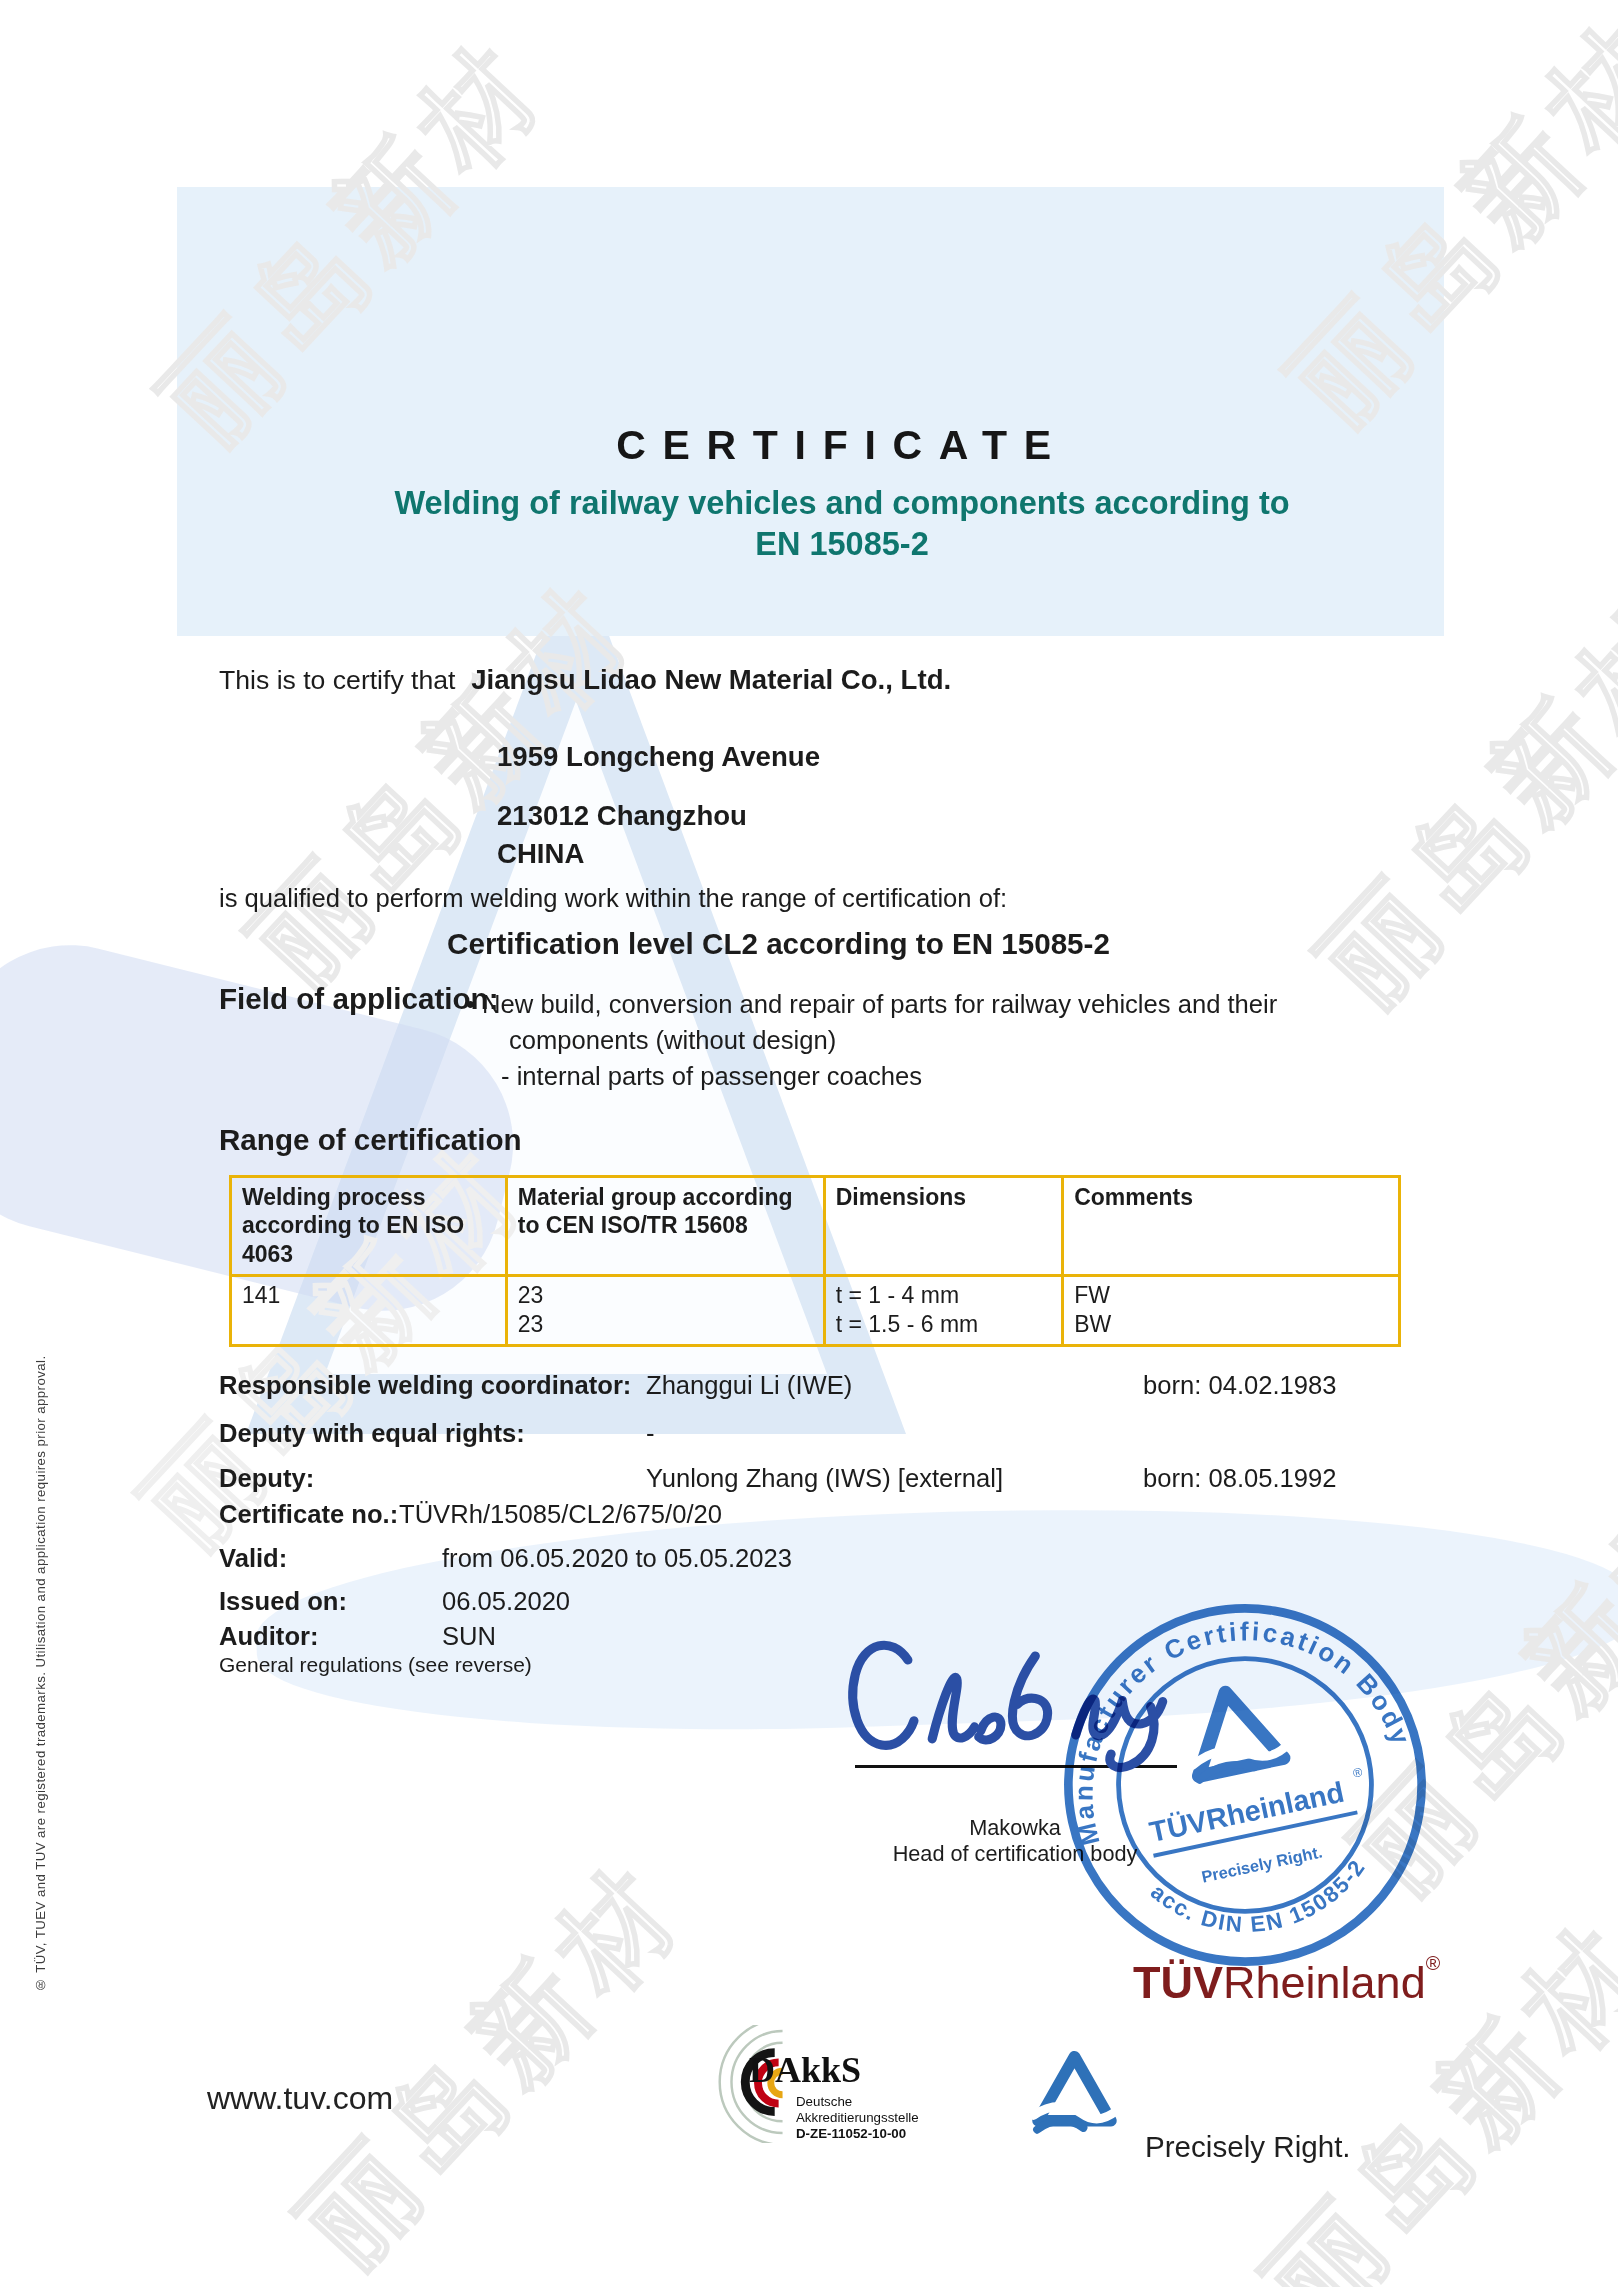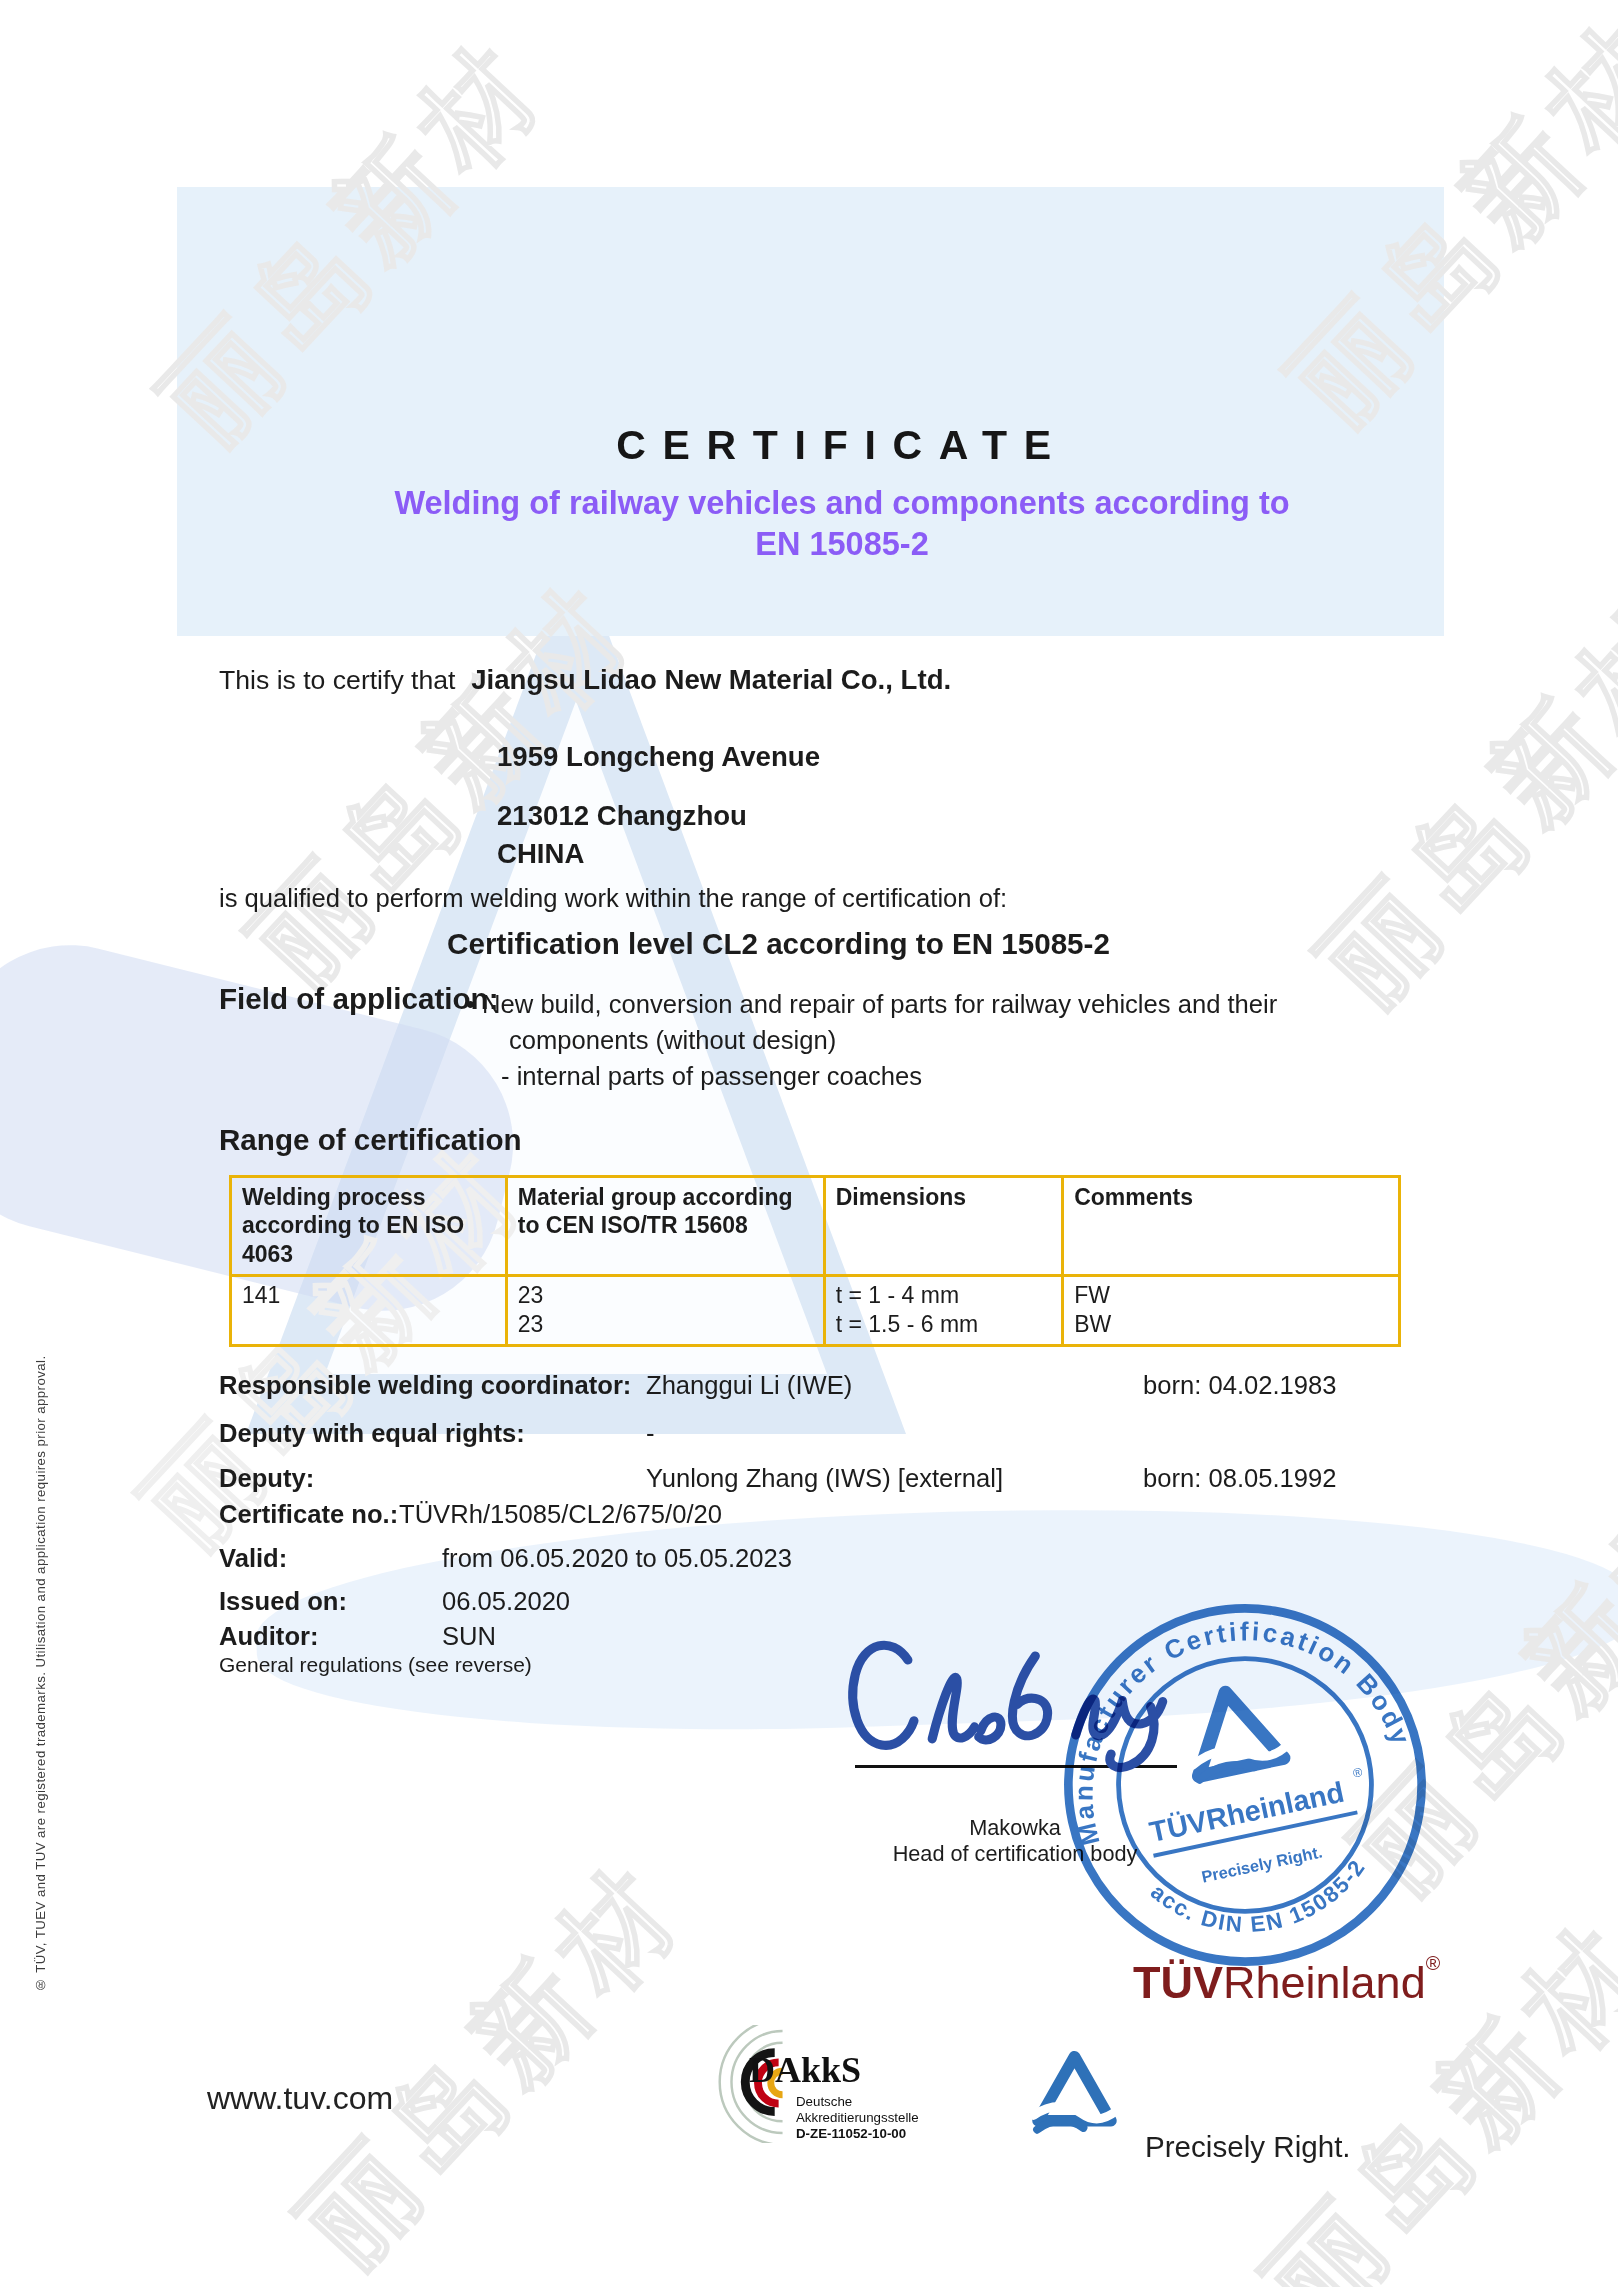--- a/index.html
+++ b/index.html
@@ -43,21 +43,21 @@
     position:absolute; left:256px; top:1512px; width:1379px; height:212px; z-index:1;
     background:#e7f1fb; opacity:.85; border-radius:48% 52% 40% 44%; transform:rotate(-2deg);
   }
   
   .header-band{
     position:absolute; left:177px; top:187px; width:1267px; height:449px;
     background:#e6f1fa; z-index:2;
   }
   .title-wrap{position:absolute; left:246px; top:422px; width:1192px; text-align:center; z-index:4;}
   .cert-title{font-size:41px; font-weight:bold; letter-spacing:16.7px; color:#161616;}
-  .cert-sub{position:absolute; left:246px; width:1192px; text-align:center; font-size:32.5px; font-weight:bold; z-index:4; color:#8b5cf6;}
+  .cert-sub{position:absolute; left:246px; width:1192px; text-align:center; font-size:32.5px; font-weight:bold; z-index:4; color:#0f766e;}
   .sub1{top:485px;} .sub2{top:526px;}
   
   .abs{position:absolute; z-index:4;}
   .certify-line{left:219px; top:664px; font-size:26.6px;}
   .company{font-weight:bold; font-size:27.6px; margin-left:15.8px;}
   .addr{left:497px; font-size:27.6px; font-weight:bold;}
   .a1{top:741px;} .a2{top:800px;} .a3{top:838px;}
   .qualified{left:219px; top:884px; font-size:25.6px;}
   .level{left:227px; top:927px; width:1103px; text-align:center; font-size:29.6px; font-weight:bold;}
   .foa-label{left:219px; top:982px; font-size:29.6px; font-weight:bold;}

